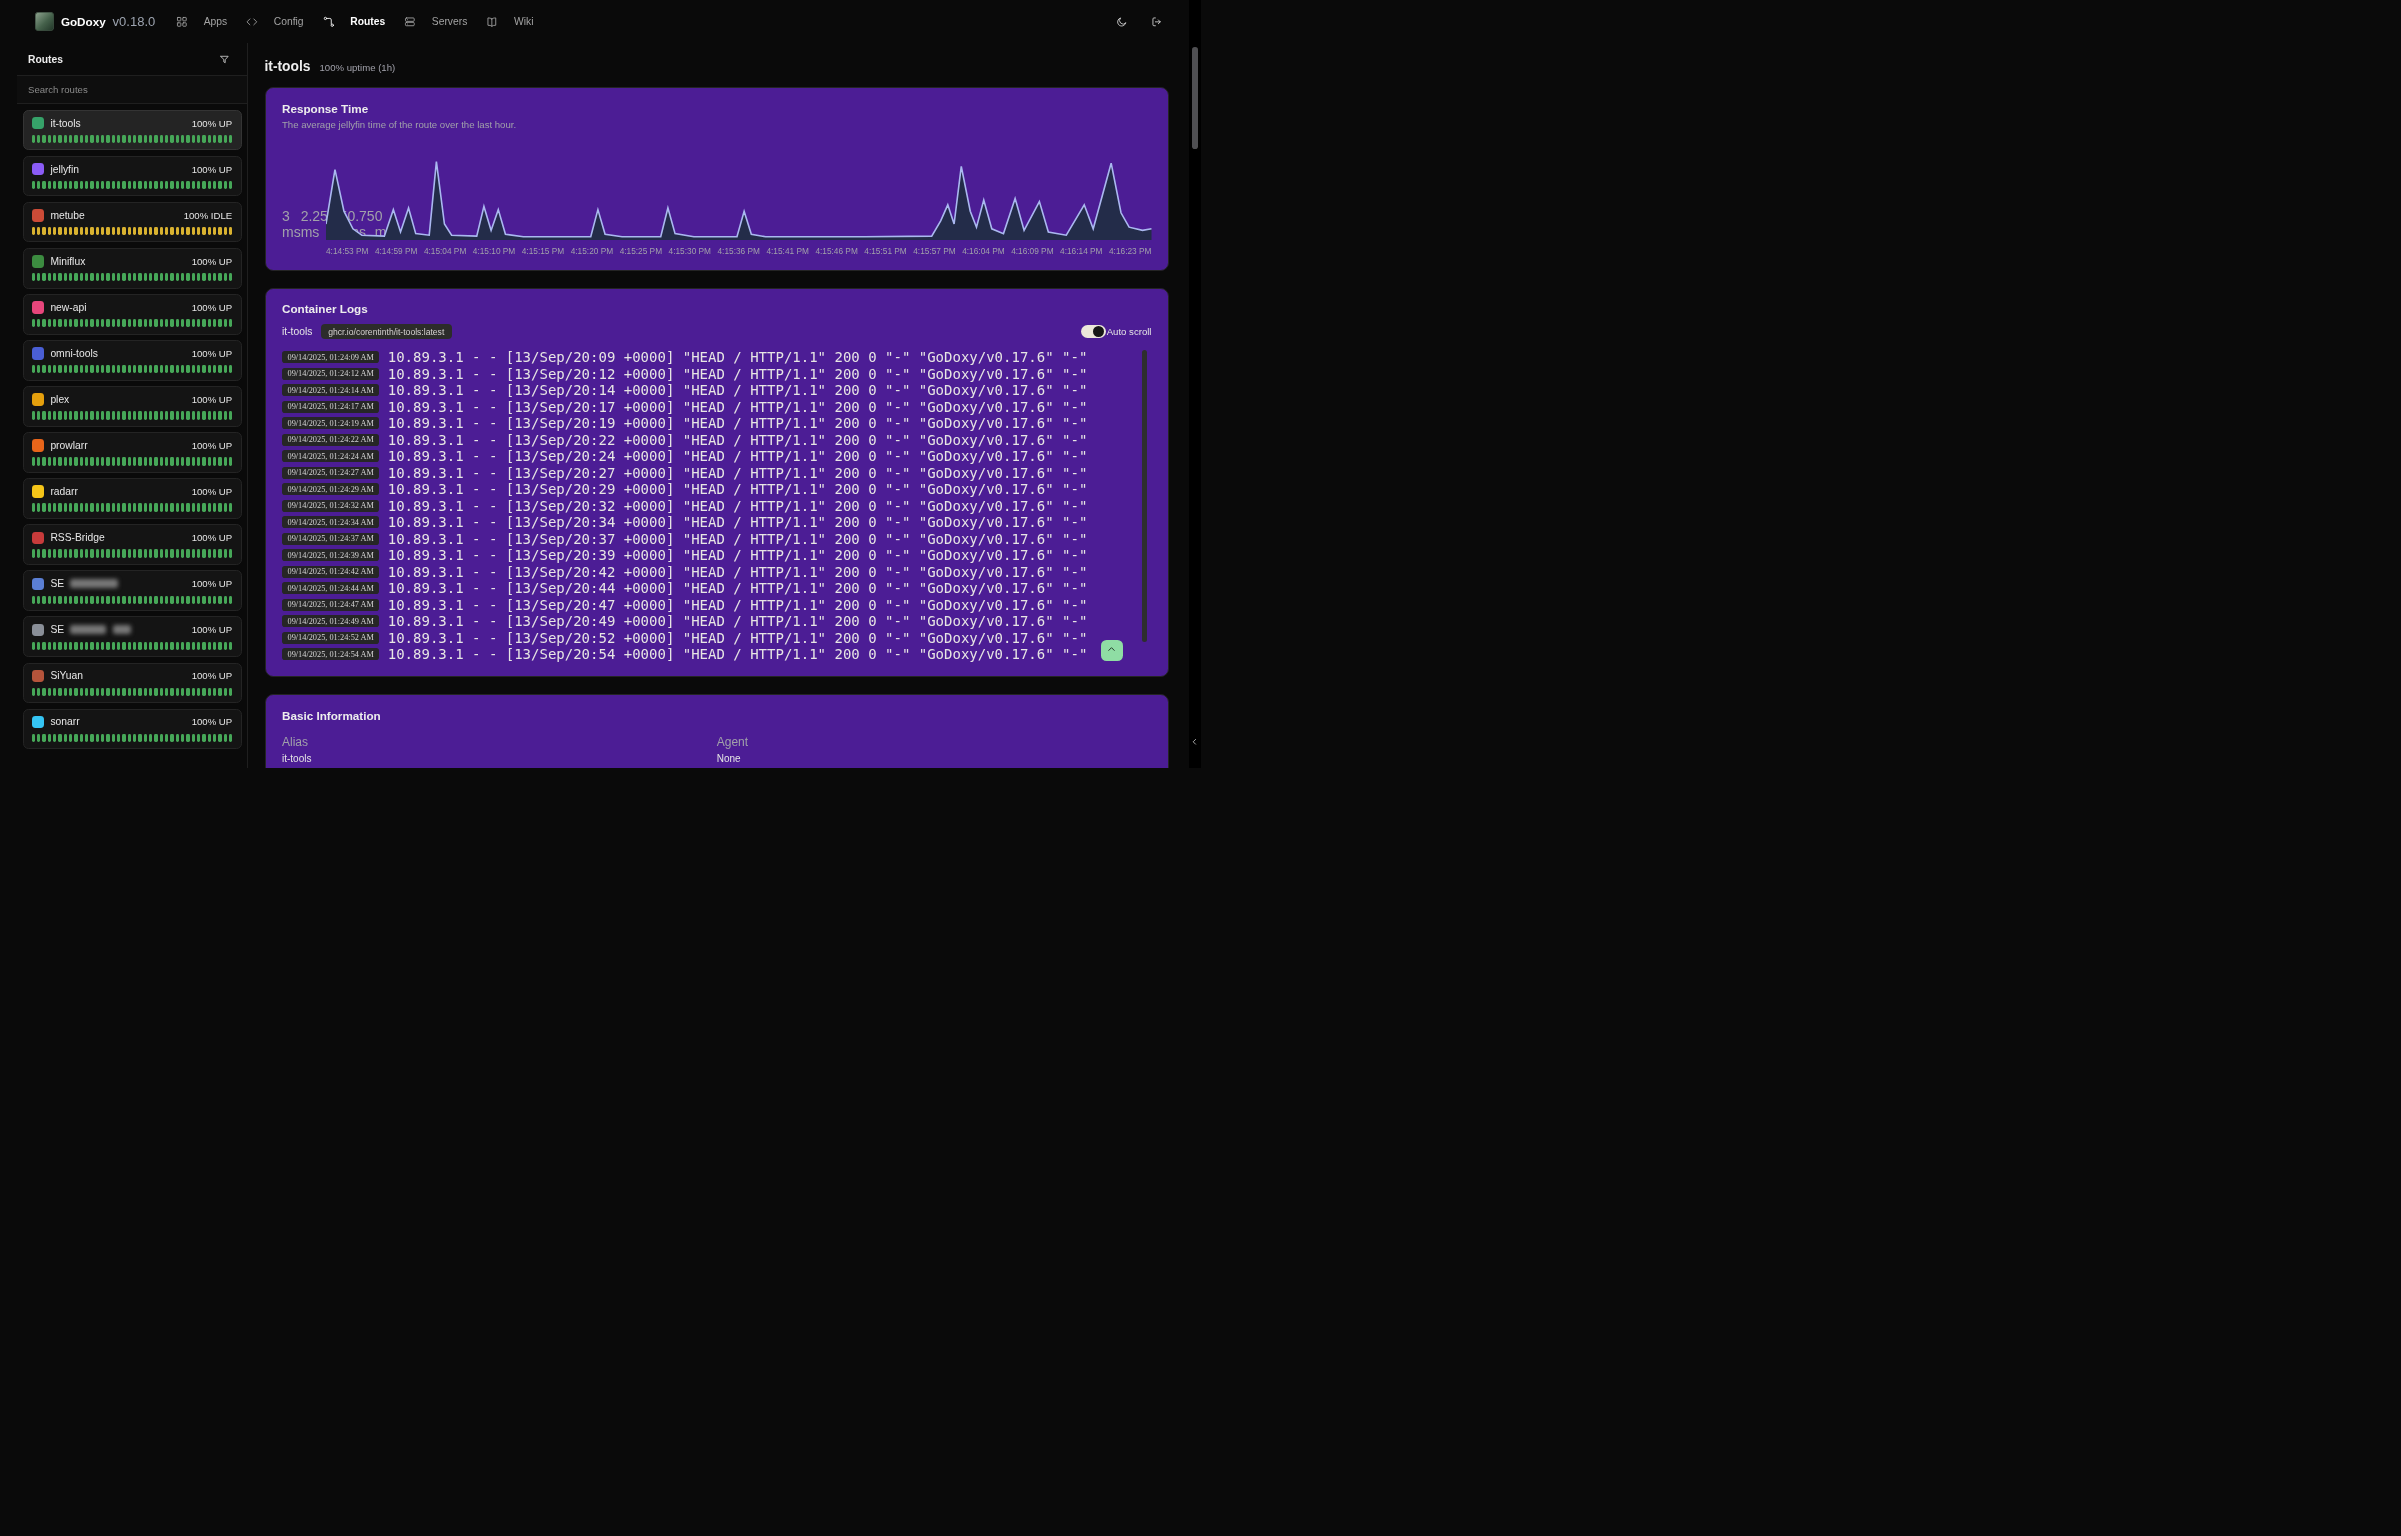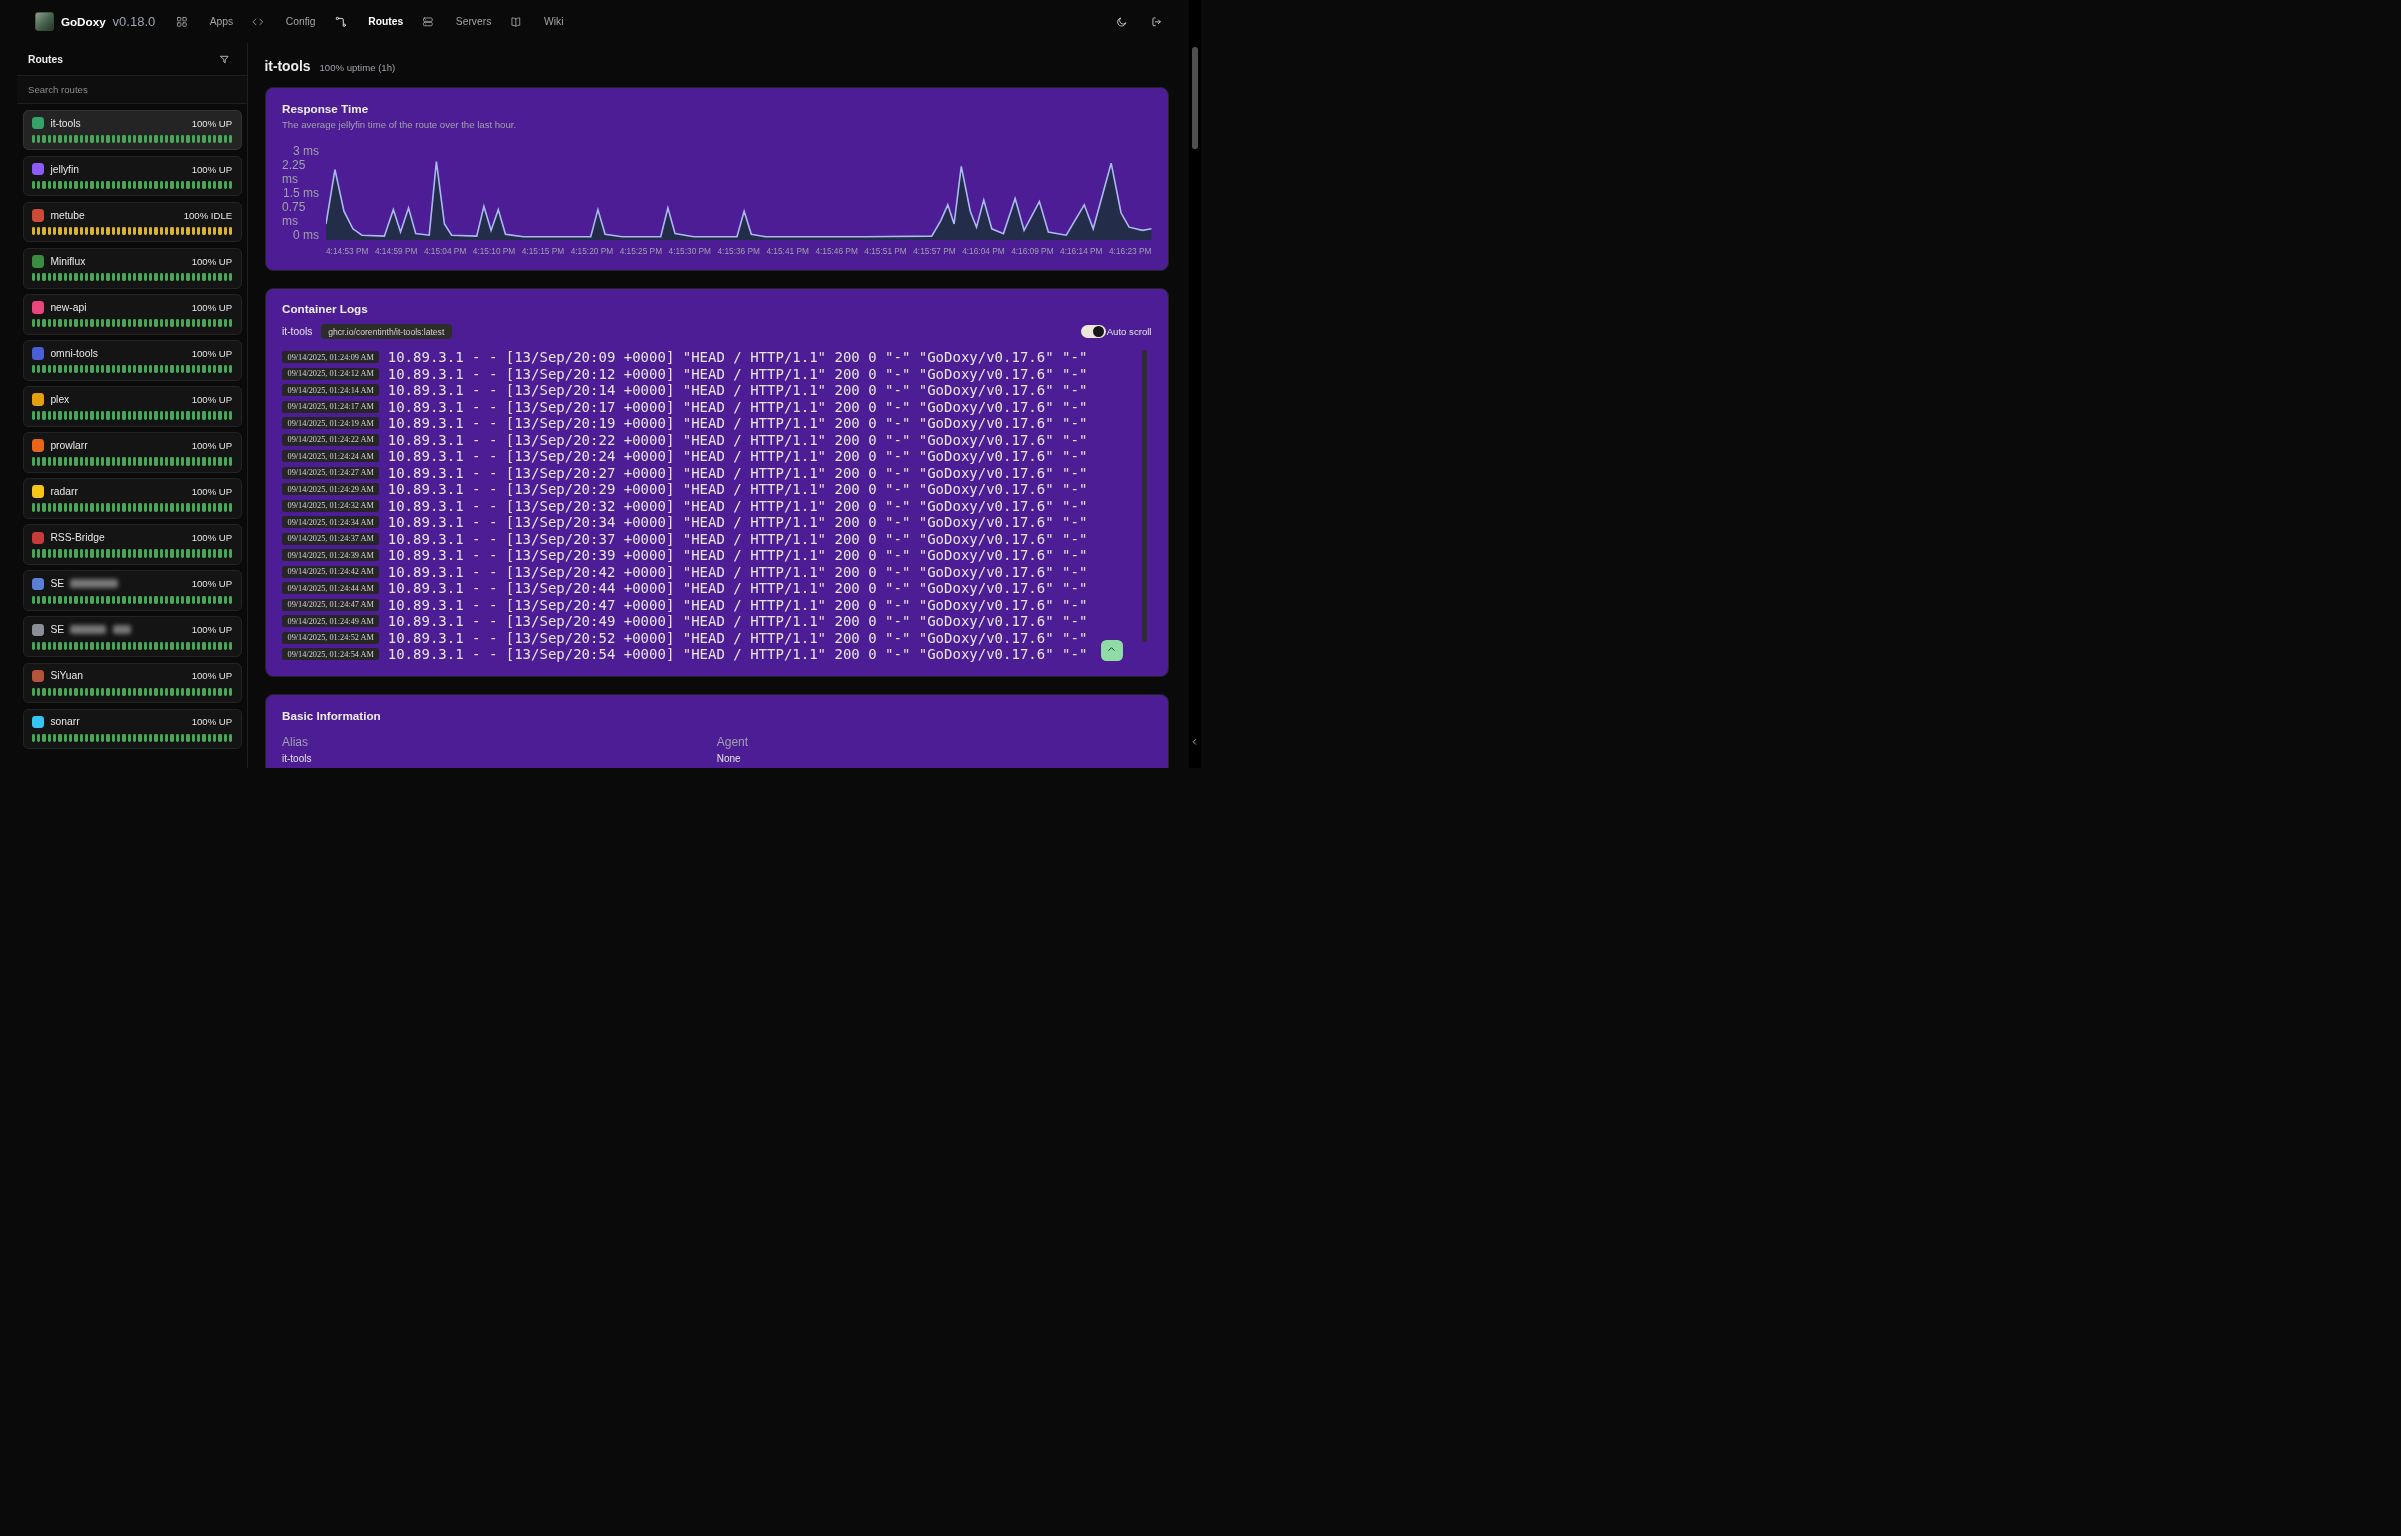--- a/index.html
+++ b/index.html
@@ -13,21 +13,21 @@
 
   
   .navbar { height:43px; flex:0 0 auto; display:flex; align-items:center; padding:0 18px; gap:20.7px; }
   .brand { display:flex; align-items:center; gap:6.9px; }
   .logo { width:19px; height:19px; border-radius:4.1px;
           background:linear-gradient(135deg,#93a893 0%,#44604a 55%,#1f3326 100%);
           box-shadow:inset 0 0 0 0.7px #3a4a3e; }
   .brand-name { font-size:11.7px; font-weight:700; color:#fff; }
   .brand-version { font-size:13px; color:#9ca3af;text-align:center; }
   .nav-items { display:flex; align-items:center; gap:19px; }
-  .nav-item { display:flex; align-items:center; gap:22px; background:none; border:none;
+  .nav-item { display:flex; align-items:center; gap:16px; background:none; border:none;
               color:#a3a3a3; font-size:10.3px; font-family:inherit; cursor:pointer; padding:2.8px 0; }
   .nav-item.active { color:#ffffff; font-weight:600; }
   .nav-item .icon svg, .icon-btn svg { width:11.7px; height:11.7px; display:block; }
   .nav-right { margin-left:auto; display:flex; align-items:center; gap:20.7px; padding-right:19px; }
   .icon-btn { background:none; border:none; color:#d4d4d4; cursor:pointer; padding:1.4px; }
 
   
   .layout { flex:1; display:flex; min-height:0; }
 
   
@@ -57,22 +57,22 @@
   .page-header { display:flex; align-items:baseline; gap:9px; margin:1.4px 0 12.4px; }
   .page-title { font-size:13.8px; font-weight:700; }
   .page-uptime { font-size:9.6px; color:#a1a1aa; }
 
   .card { background:#4c1d95; border:0.7px solid #242424; border-radius:8.3px; padding:13.8px 16.5px; margin-bottom:16.5px; }
   .card-title { font-size:11.7px; font-weight:700; }
   .card-sub { font-size:9.6px; color:#a1a1aa; margin-top:4.8px; }
 
   
   .chart-wrap { display:flex; margin-top:13.8px; }
-  .y-labels { width:44px; height:96px; display:flex; flex-direction:column; justify-content:space-between;
-              align-items:flex-end; padding-right:6.9px; font-size:12px; color:#a1a1aa; }
+  .y-labels { width:44px; height:96px; display:flex; flex-direction:row; justify-content:space-between;
+              align-items:flex-end; padding-right:6.9px; font-size:14px; color:#a1a1aa; }
   .chart-svg-holder { flex:1; min-width:0; }
   .chart-svg-holder svg { width:100%; height:96px; display:block; }
   .x-labels { display:flex; justify-content:space-between; margin-left:44px; margin-top:6.2px;
               font-size:8.3px; color:#a1a1aa; }
 
   
   .logs-head { display:flex; align-items:center; gap:8.3px; margin-top:8.3px; }
   .logs-route { font-size:10.3px; color:#e5e5e5; }
   .image-badge { background:#2c2c2a; border-radius:4.1px; padding:2.8px 7.6px; font-size:8.6px; color:#d6d3d1; }
   .autoscroll { margin-left:auto; display:flex; align-items:center; gap:1px; font-size:9.6px; color:#e5e5e5; }

